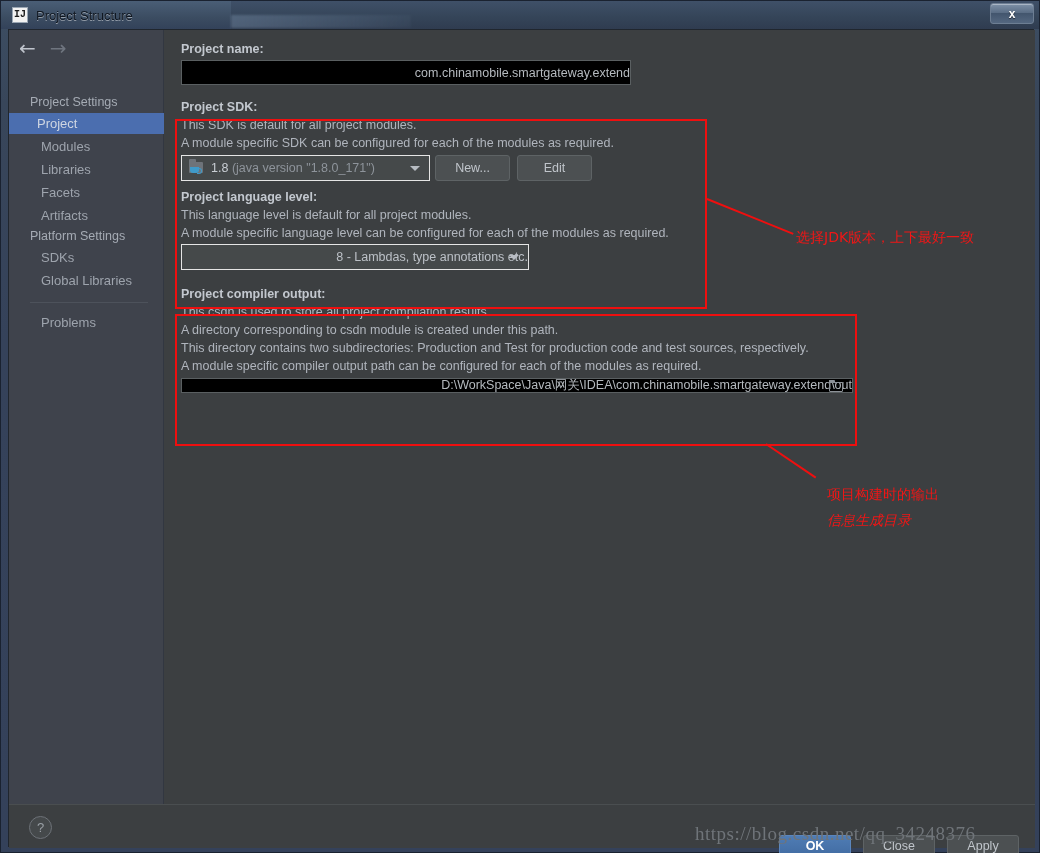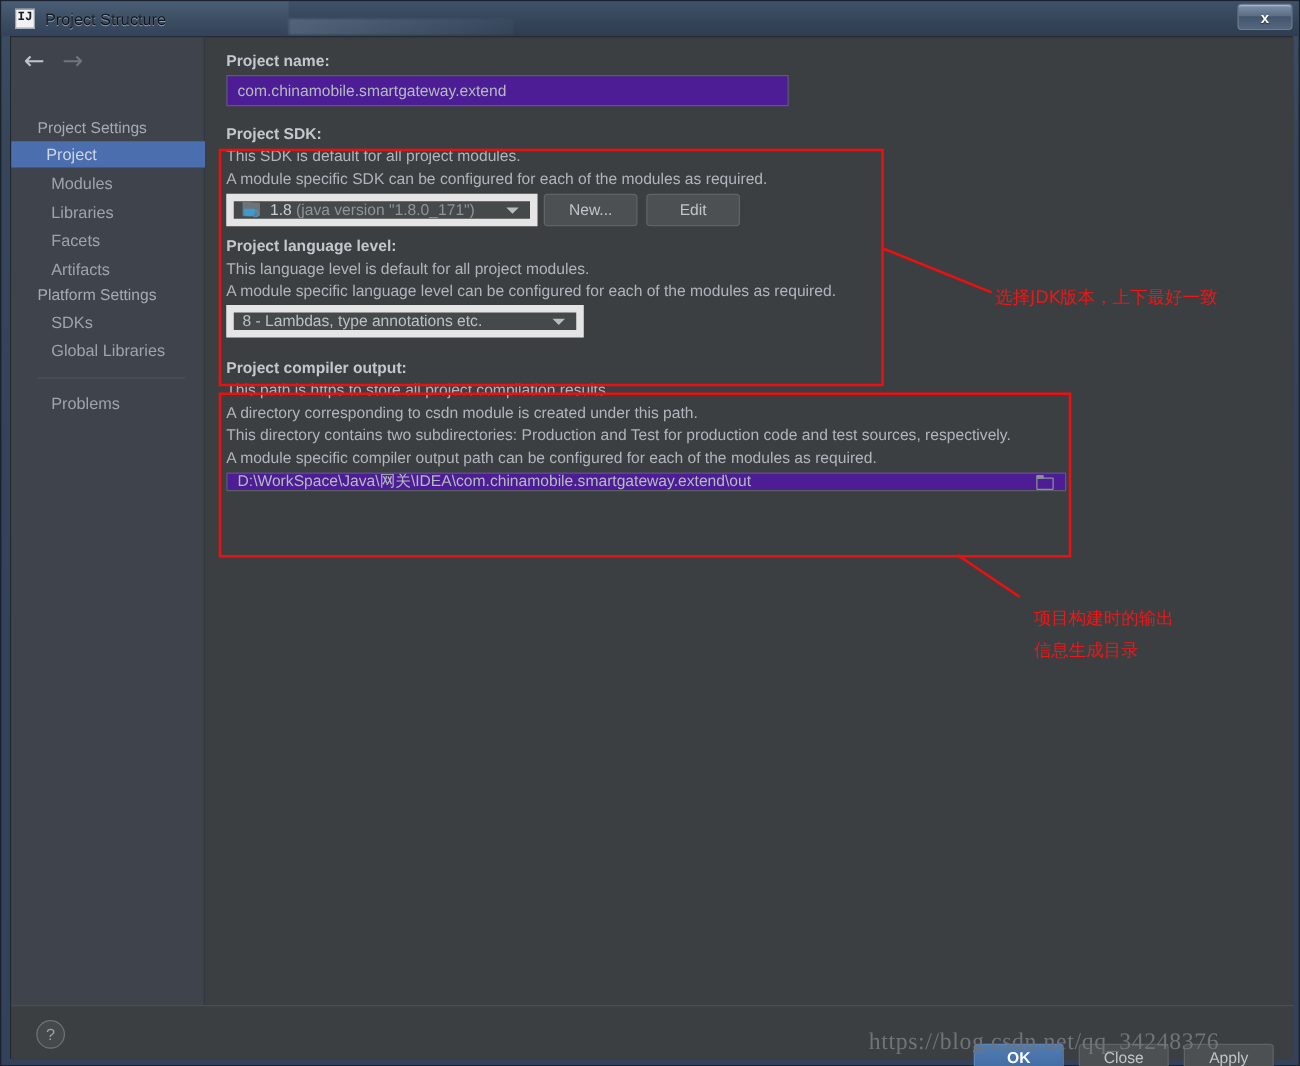--- a/index.html
+++ b/index.html
@@ -118,33 +118,33 @@
     position: absolute; font-size: 12.5px; font-weight: bold; color: #c3c8cf;
     white-space: nowrap;
   }
   .lbl-desc {
     position: absolute; font-size: 12.5px; color: #b0b5bd;
     white-space: nowrap;
   }
 
   .text-field {
     position: absolute;
-    background: #4c1d95;
+    background: #000000;
     border: 1px solid #5a5f61;
     color: #b5babf;
     font-size: 12.5px;
     display: flex; align-items: center;
     padding-left: 8px;
-    white-space: nowrap; overflow: hidden;
+    white-space: nowrap; overflow: hidden; justify-content: flex-end;
   }
 
   .combo {
     position: absolute;
     background: #45494a;
-    border: 6px solid #e5e5e5;
+    border: 1px solid #e5e5e5;
     display: flex; align-items: center;
     padding-left: 7px;
     font-size: 12.5px; color: #bcc1c7;
     white-space: nowrap; overflow: hidden;
     cursor: default;
   }
   .combo .caret {
     position: absolute; right: 9px; top: 50%;
     margin-top: -2px;
     width: 0; height: 0;
@@ -351,27 +351,27 @@
           <span class="caret"></span>
         </div>
 
         <div class="btn" style="left:271px; top:125px; width:75px; height:26px;">New...</div>
         <div class="btn" style="left:353px; top:125px; width:75px; height:26px;">Edit</div>
 
         <div class="lbl-bold" style="left:17px; top:160px;">Project language level:</div>
         <div class="lbl-desc" style="left:17px; top:178px;">This language level is default for all project modules.</div>
         <div class="lbl-desc" style="left:17px; top:196px;">A module specific language level can be configured for each of the modules as required.</div>
 
-        <div class="combo" style="left:17px; top:214px; width:286px; height:26px;">
+        <div class="combo" style="left:17px; top:214px; width:348px; height:26px;justify-content:flex-end;">
           <span>8 - Lambdas, type annotations etc.</span>
           <span class="caret"></span>
         </div>
 
         <div class="lbl-bold" style="left:17px; top:257px;">Project compiler output:</div>
-        <div class="lbl-desc" style="left:17px; top:275px;">This path is https to store all project compilation results.</div>
+        <div class="lbl-desc" style="left:17px; top:275px;">This csdn is used to store all project compilation results.</div>
         <div class="lbl-desc" style="left:17px; top:293px;">A directory corresponding to csdn module is created under this path.</div>
         <div class="lbl-desc" style="left:17px; top:311px;">This directory contains two subdirectories: Production and Test for production code and test sources, respectively.</div>
         <div class="lbl-desc" style="left:17px; top:329px;">A module specific compiler output path can be configured for each of the modules as required.</div>
 
         <div class="text-field" style="left:17px; top:348px; width:672px; height:15px;">
           <span>D:\WorkSpace\Java\网关\IDEA\com.chinamobile.smartgateway.extend\out</span>
           <span class="browse-icon">
             <span class="f-tab"></span>
               <span class="f-back"></span>
           </span>
@@ -379,21 +379,21 @@
       </div>
 
       <div class="red-box" style="left:166px; top:89px; width:532px; height:190px;"></div>
       <div class="red-box" style="left:166px; top:284px; width:682px; height:132px;"></div>
 
       <div class="red-line" style="left:698px; top:168px; width:93px; transform: rotate(22deg);"></div>
       <div class="red-text" style="left:787px; top:199px;">选择JDK版本，上下最好一致</div>
 
       <div class="red-line" style="left:757px; top:413px; width:60px; transform: rotate(34deg);"></div>
       <div class="red-text" style="left:818px; top:456px;">项目构建时的输出</div>
-      <div class="red-text" style="left:818px; top:482px;">信息生成目录</div>
+      <div class="red-text" style="left:818px; top:482px;font-style:italic;">信息生成目录</div>
     </div>
 
     <div class="bottom-bar">
       <div class="help-btn">?</div>
       <div class="dlg-btn primary" style="left:770px;">OK</div>
       <div class="dlg-btn normal" style="left:854px;">Close</div>
       <div class="dlg-btn normal" style="left:938px;">Apply</div>
     </div>
   </div>
 

